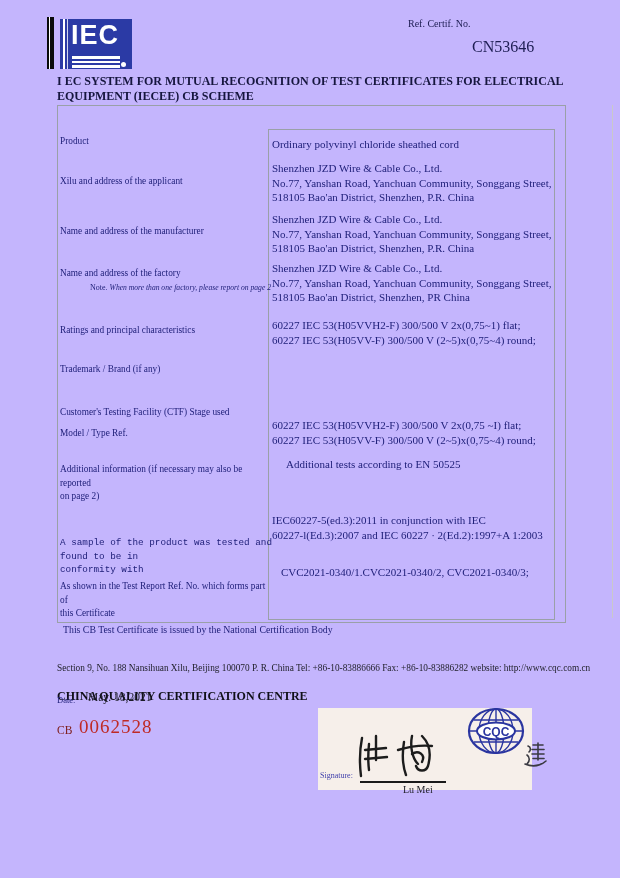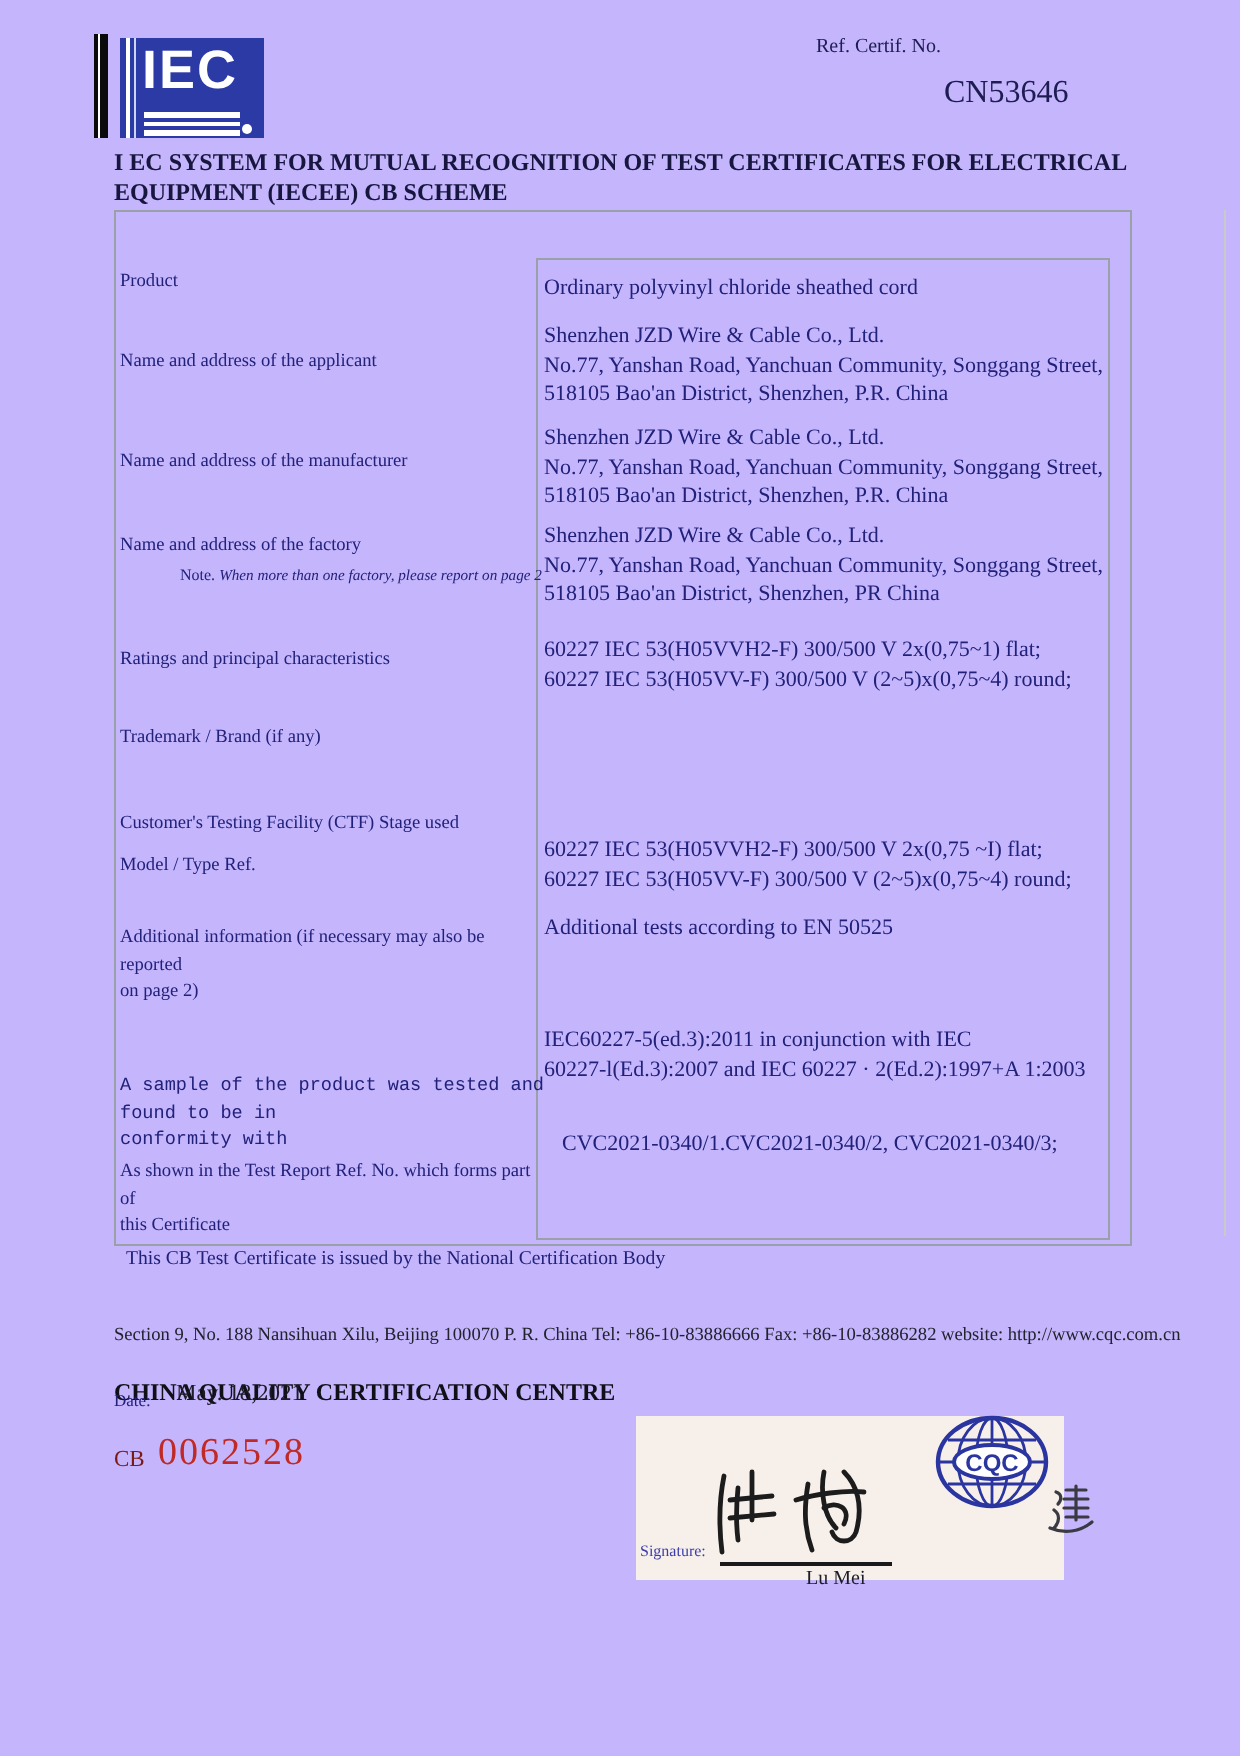--- a/index.html
+++ b/index.html
@@ -65,21 +65,21 @@
   <div class="abs ref-no">CN53646</div>
   <div class="abs scheme-title">I EC SYSTEM FOR MUTUAL RECOGNITION OF TEST CERTIFICATES FOR ELECTRICAL EQUIPMENT (IECEE) CB SCHEME</div>
 
   <div class="abs outer-box"></div>
   <div class="abs inner-box"></div>
   <div class="abs edge-line"></div>
 
   <div class="abs lbl" style="top:135px;">Product</div>
   <div class="abs val" style="top:137px;">Ordinary polyvinyl chloride sheathed cord</div>
 
-  <div class="abs lbl" style="top:175px;">Name and address of the applicant</div>
+  <div class="abs lbl" style="top:175px;">Xilu and address of the applicant</div>
   <div class="abs val" style="top:161px;">Shenzhen JZD Wire &amp; Cable Co., Ltd.
 No.77, Yanshan Road, Yanchuan Community, Songgang Street,
 518105 Bao'an District, Shenzhen, P.R. China</div>
 
   <div class="abs lbl" style="top:225px;">Name and address of the manufacturer</div>
   <div class="abs val" style="top:212px;">Shenzhen JZD Wire &amp; Cable Co., Ltd.
 No.77, Yanshan Road, Yanchuan Community, Songgang Street,
 518105 Bao'an District, Shenzhen, P.R. China</div>
 
   <div class="abs lbl" style="top:267px;">Name and address of the factory</div>
@@ -95,21 +95,21 @@
   <div class="abs lbl" style="top:363px;">Trademark / Brand (if any)</div>
 
   <div class="abs lbl" style="top:406px;">Customer's Testing Facility (CTF) Stage used</div>
 
   <div class="abs lbl" style="top:427px;">Model / Type Ref.</div>
   <div class="abs val" style="top:418px;">60227 IEC 53(H05VVH2-F) 300/500 V 2x(0,75 ~I) flat;
 60227 IEC 53(H05VV-F) 300/500 V (2~5)x(0,75~4) round;</div>
 
   <div class="abs lbl" style="top:463px;">Additional information (if necessary may also be reported
 on page 2)</div>
-  <div class="abs val" style="top:457px;">Additional tests according to EN 50525</div>
+  <div class="abs val" style="top:457px;margin-left:14px;">Additional tests according to EN 50525</div>
 
   <div class="abs lbl" style="top:536px;font-family:Liberation Mono, monospace;">A sample of the product was tested and found to be in
 conformity with</div>
   <div class="abs val" style="top:513px;">IEC60227-5(ed.3):2011 in conjunction with IEC
 60227-l(Ed.3):2007 and IEC 60227 · 2(Ed.2):1997+A 1:2003</div>
 
   <div class="abs lbl" style="top:580px;">As shown in the Test Report Ref. No. which forms part of
 this Certificate</div>
   <div class="abs val" style="top:565px;left:281px;">CVC2021-0340/1.CVC2021-0340/2, CVC2021-0340/3;</div>
 

